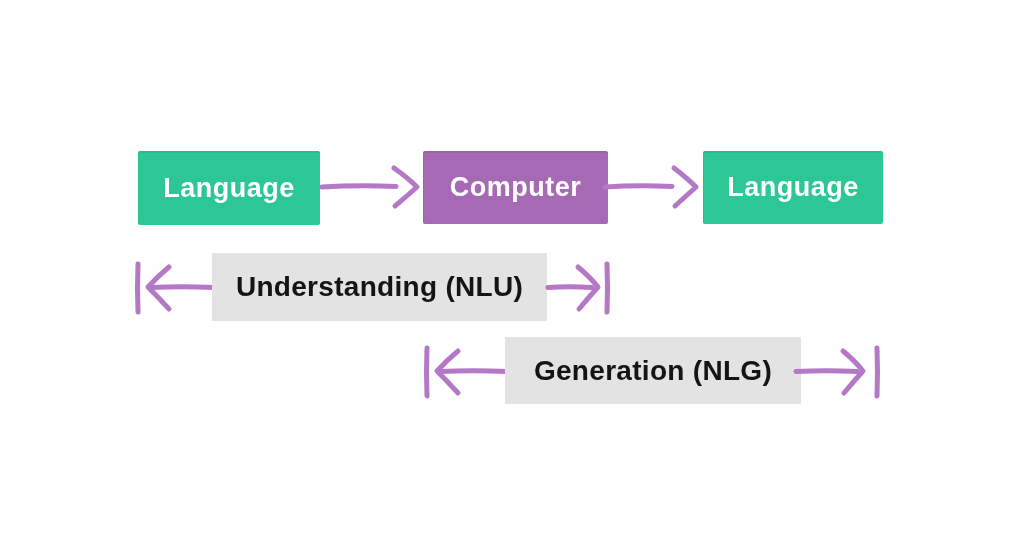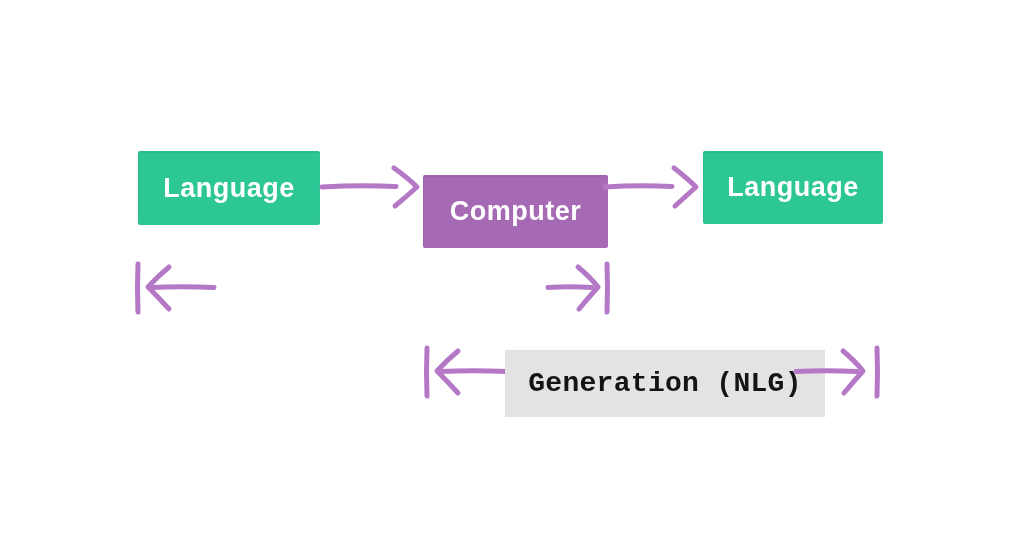--- a/index.html
+++ b/index.html
@@ -24,21 +24,21 @@
     border-radius: 2px;
     box-shadow: 1px 2px 0 rgba(0,0,0,0.06) inset;
   }
   .box span {
     color: var(--box-text, #ffffff);
     font-weight: bold;
     font-size: 27px;
     letter-spacing: 0.5px;
   }
   .box.green  { background: var(--green, #2cc795); }
-  .box.purple { background: var(--purple, #a66ab5); margin-top: 24px; }
+  .box.purple { background: var(--purple, #a66ab5); }
   .span-label {
     position: absolute;
     display: flex;
     align-items: center;
     justify-content: center;
     background: var(--gray, #e3e3e3);
   }
   .span-label span {
     color: var(--label-text, #141414);
     font-weight: bold;
@@ -82,34 +82,37 @@
   <div class="box green" style="left:703px; top:151px; width:180px; height:73px;">
     <span>Language</span>
   </div>
 
   <svg class="arrow" style="left:132px; top:258px;" width="86" height="60" viewBox="0 0 86 60">
     <path d="M6,6 Q5,30 6,54"></path>
     <path d="M37,9 Q25,19 16,29 Q26,39 37,51"></path>
     <path d="M19,29.5 Q50,28 82,29.5"></path>
   </svg>
 
+  <div class="span-label" style="left:212px; top:253px; width:335px; height:68px;">
+    <span>Understanding (NLU)</span>
+  </div>
 
   <svg class="arrow" style="left:545px; top:258px;" width="68" height="60" viewBox="0 0 68 60">
     <path d="M3,29.5 Q25,28 47,29.5"></path>
     <path d="M33,9 Q45,19 53,29 Q44,39 34,51"></path>
     <path d="M62,6 Q63,30 62,54"></path>
   </svg>
 
   <svg class="arrow" style="left:421px; top:342px;" width="90" height="60" viewBox="0 0 90 60">
     <path d="M6,6 Q5,30 6,54"></path>
     <path d="M37,9 Q25,19 16,29 Q26,39 37,51"></path>
     <path d="M19,29.5 Q52,28 86,29.5"></path>
   </svg>
 
-  <div class="span-label" style="left:505px; top:350px; width:320px; height:67px;font-family:Liberation Mono, monospace;">
+  <div class="span-label" style="left:505px; top:337px; width:296px; height:67px;">
     <span>Generation (NLG)</span>
   </div>
 
   <svg class="arrow" style="left:793px; top:342px;" width="92" height="60" viewBox="0 0 92 60">
     <path d="M3,29.5 Q33,28 64,29.5"></path>
     <path d="M50,9 Q62,19 70,29 Q61,39 51,51"></path>
     <path d="M84,6 Q85,30 84,54"></path>
   </svg>
 
 </div>

